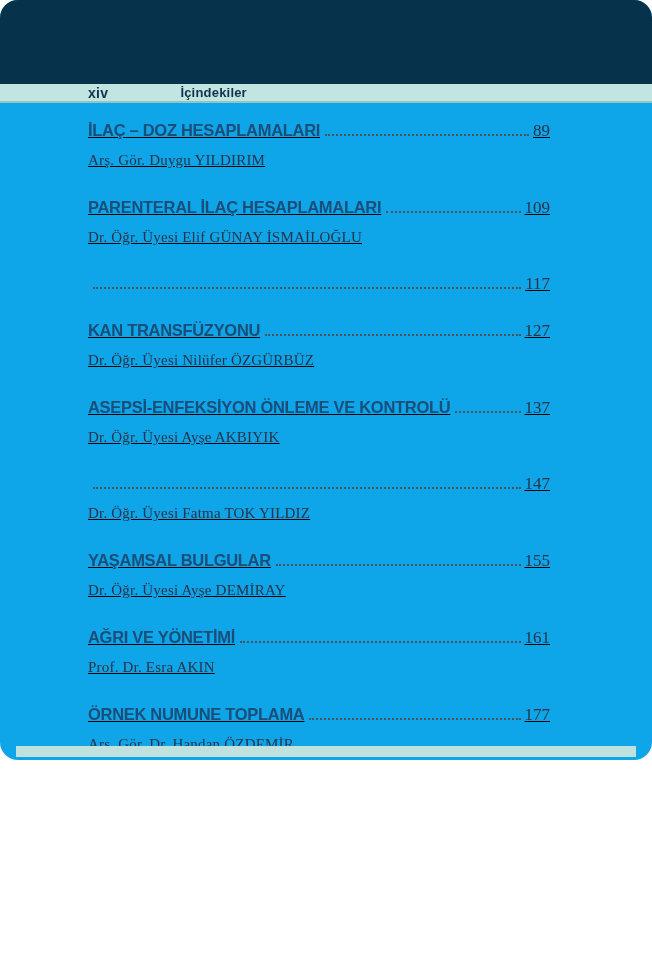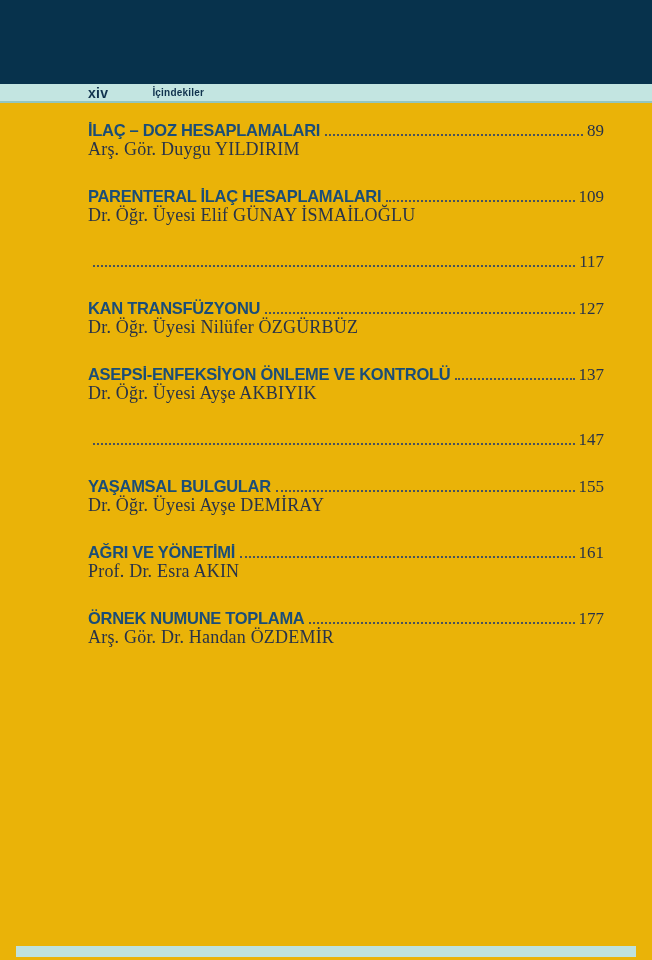--- a/index.html
+++ b/index.html
@@ -4,23 +4,24 @@
 <style>
   html, body {
     margin: 0;
     padding: 0;
     background: #ffffff;
     font-family: "Liberation Sans", sans-serif;
   }
   .page {
     position: relative;
     width: 652px;
-    height: 960px;
-    background: #eab308;
+    height: 760px;
+    background: #0ea5e9;
     overflow: hidden;
+    border-radius: 18px;
   }
   
   .banner {
     width: 652px;
     height: 84px;
     background: #07324c;
   }
   
   .head-strip {
     width: 652px;
@@ -32,29 +33,30 @@
     align-items: center;
     padding-left: 88px;
   }
   .roman-folio {
     font-weight: bold;
     font-size: 14px;
     color: #10324d;
     letter-spacing: 0.3px;
   }
   .running-title {
-    margin-left: 44px;
+    margin-left: 72px;
     font-weight: bold;
-    font-size: 10px;
+    font-size: 13px;
     color: #10324d;
     letter-spacing: 0.2px;
   }
   
   .toc {
-    padding: 17px 48px 0 88px;
+    padding: 17px 102px 0 88px;
+    text-decoration: underline;
   }
   .entry {
     margin-bottom: 27px;
   }
   .entry-line {
     display: flex;
     align-items: flex-end;
   }
   .entry-title {
     font-family: "Liberation Sans", sans-serif;
@@ -72,23 +74,23 @@
     min-width: 20px;
   }
   .entry-page {
     font-family: "Liberation Serif", serif;
     font-size: 17px;
     line-height: 19px;
     color: #283349;
     white-space: nowrap;
   }
   .entry-author {
-    margin-top: 0;
+    margin-top: 11px;
     font-family: "Liberation Serif", serif;
-    font-size: 18px;
+    font-size: 15px;
     line-height: 19px;
     color: #283349;
     letter-spacing: 0.2px;
   }
   
   .bottom-bar {
     position: absolute;
     left: 16px;
     right: 16px;
     bottom: 3px;
@@ -151,20 +153,21 @@
         <span class="entry-page">137</span>
       </div>
       <div class="entry-author">Dr. Öğr. Üyesi Ayşe AKBIYIK</div>
     </div>
 
     <div class="entry">
       <div class="entry-line">
         <span class="leader"></span>
         <span class="entry-page">147</span>
       </div>
+      <div class="entry-author">Dr. Öğr. Üyesi Fatma TOK YILDIZ</div>
     </div>
 
     <div class="entry">
       <div class="entry-line">
         <span class="entry-title">YAŞAMSAL BULGULAR</span>
         <span class="leader"></span>
         <span class="entry-page">155</span>
       </div>
       <div class="entry-author">Dr. Öğr. Üyesi Ayşe DEMİRAY</div>
     </div>

